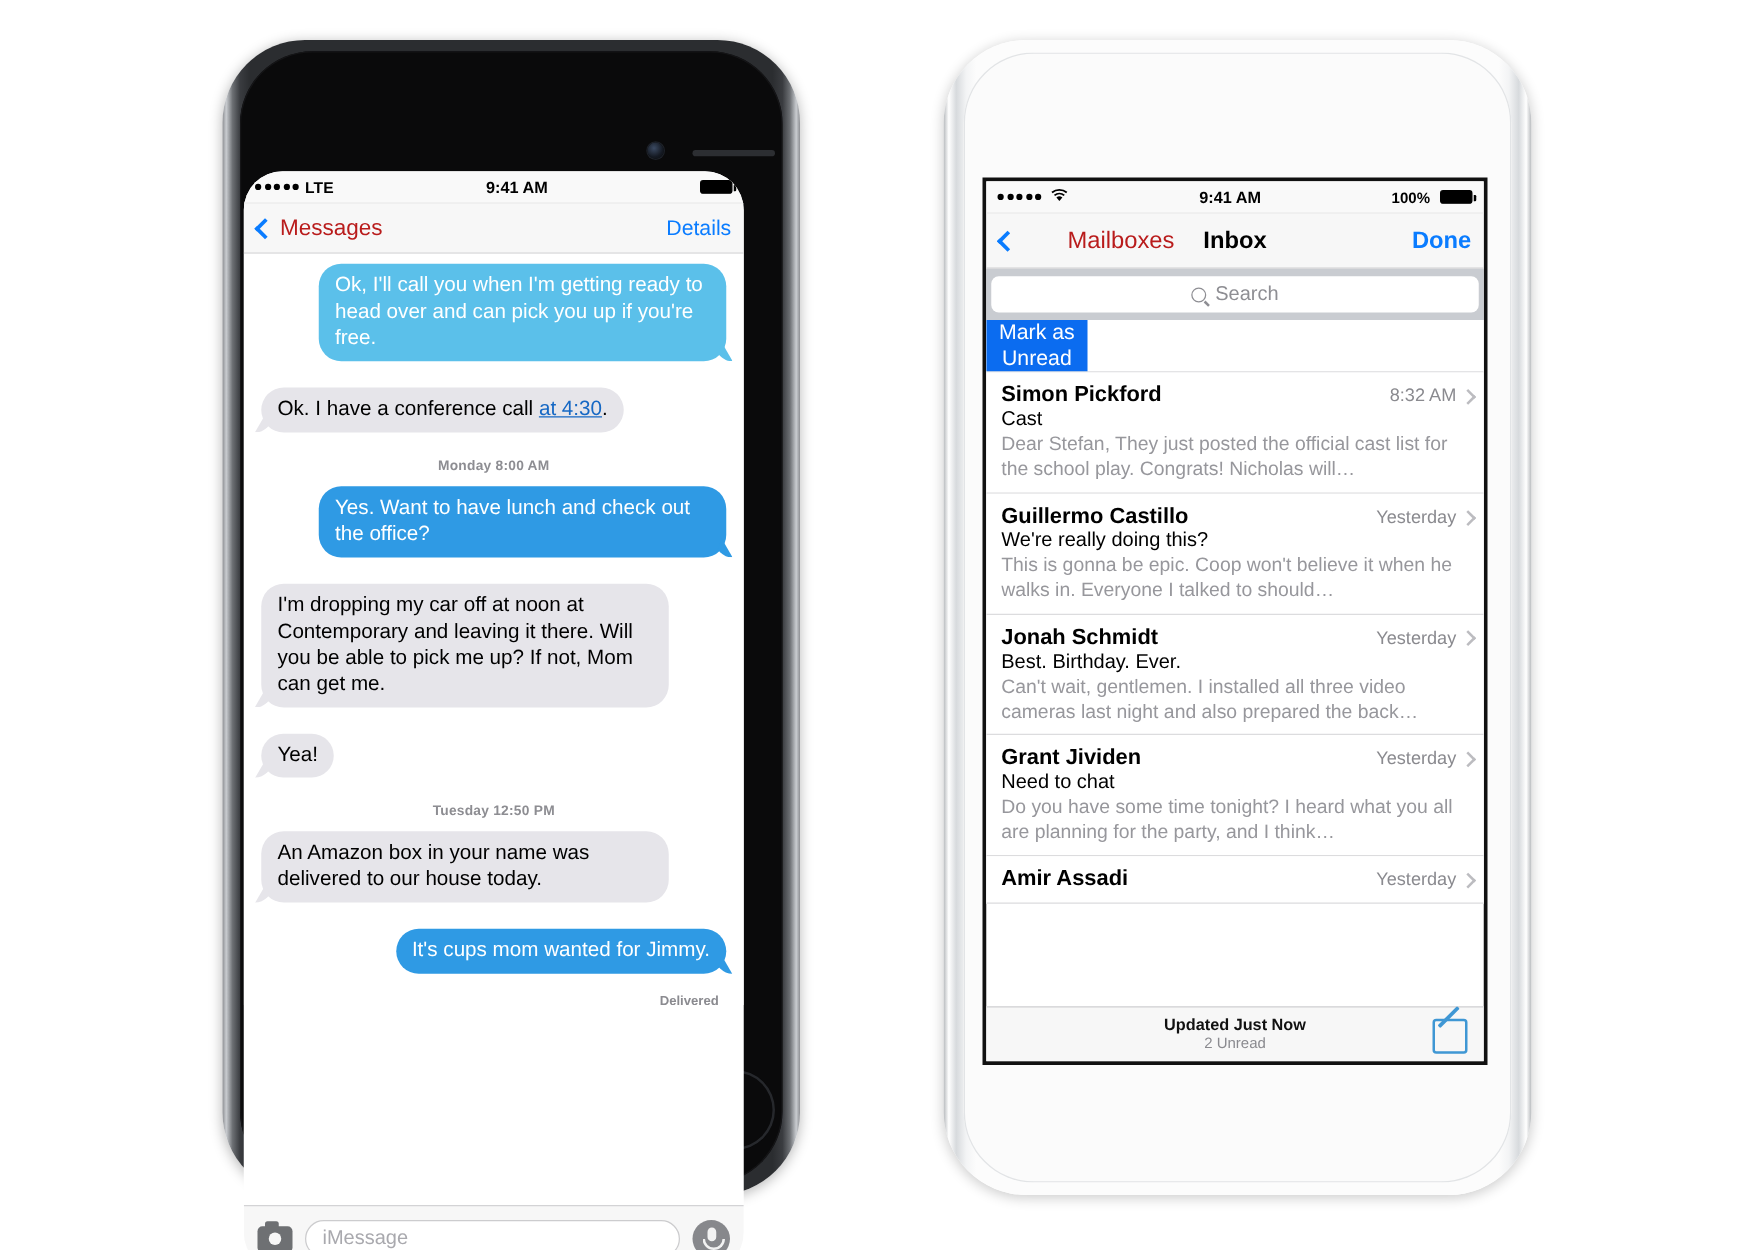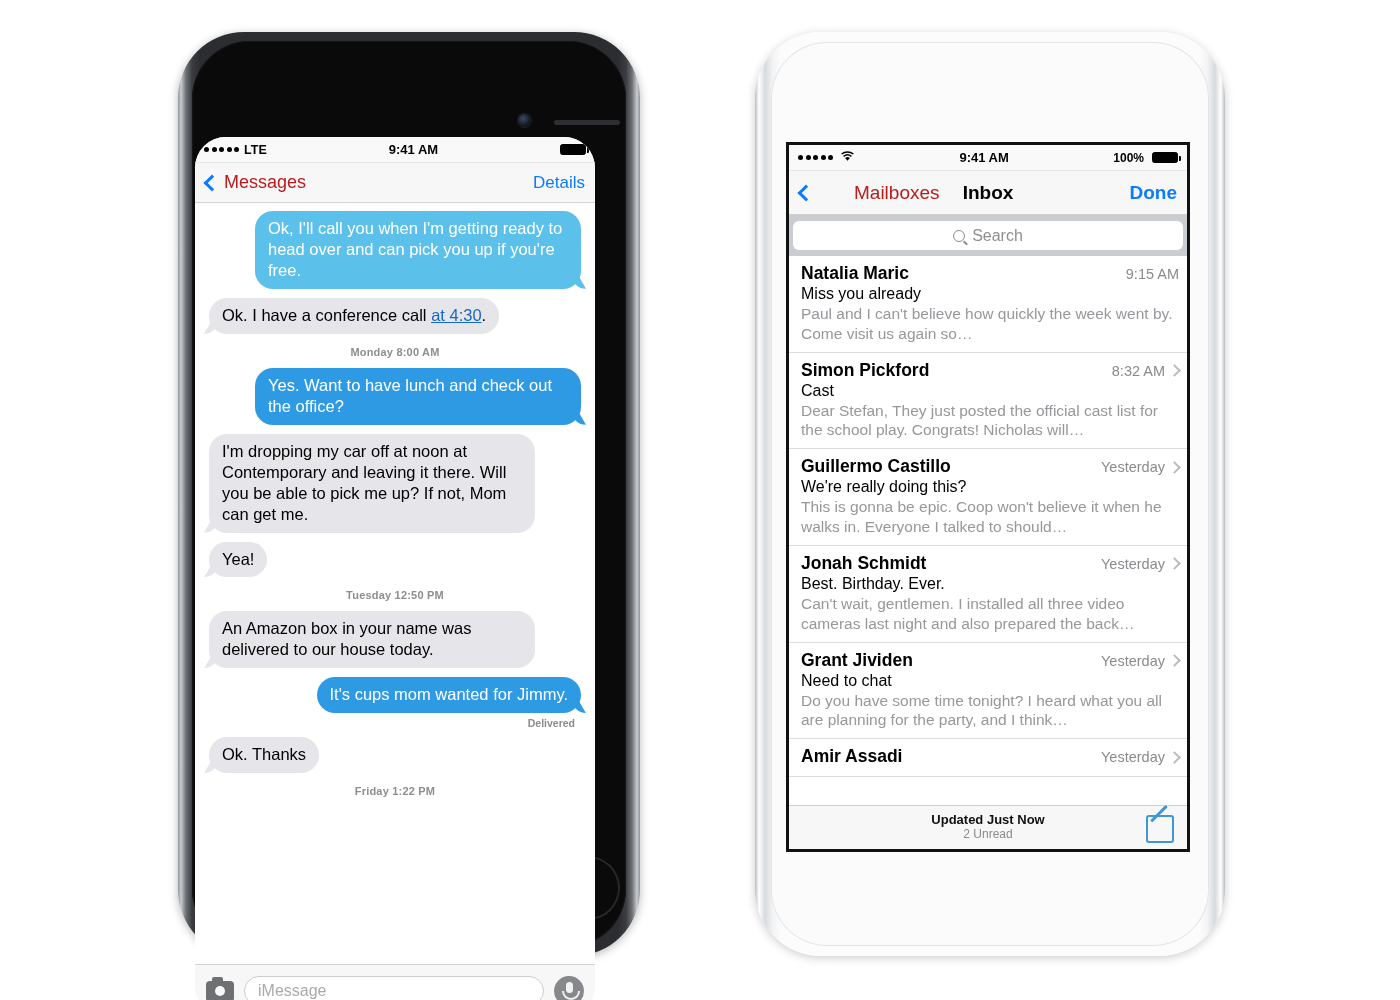--- a/index.html
+++ b/index.html
@@ -162,21 +162,21 @@
     overflow: hidden;
   }
   .ts {
     text-align: center;
     font-size: 11px;
     color: #8d8d92;
     font-weight: bold;
     margin: 12px 0 10px 0;
     letter-spacing: .2px;
   }
-  .row { display: flex; margin-bottom: 9px; }
+  .row { display: flex; margin-bottom: 21px; }
   .row.in  { justify-content: flex-start; }
   .row.out { justify-content: flex-end; }
   .bubble {
     max-width: 300px;
     padding: 7px 13px 8px 13px;
     border-radius: 18px;
     font-size: 16.5px;
     line-height: 1.27;
     position: relative;
     word-wrap: break-word;
@@ -508,30 +508,21 @@
     <div class="searchwrap">
       <div class="searchbar">
         <span class="search-glass"></span>
         <span>Search</span>
       </div>
     </div>
 
     <div class="maillist">
 
       <div class="mailrow swiped">
-        <div class="mailcontent">
-          <div class="mail-top">
-            <span class="mail-sender">Natalia Maric</span>
-            <span class="mail-meta">
-              <span class="mail-time">9:15 AM</span>
-            </span>
-          </div>
-          <div class="mail-subject">Miss you already</div>
-          <div class="mail-preview">Paul and I can't believe how quickly the week went by. Come visit us again so…</div>
-        </div>
+        <div class="mark-unread">Mark as Unread</div>
       </div>
 
       <div class="mailrow">
         <div class="mailcontent">
           <div class="mail-top">
             <span class="mail-sender">Simon Pickford</span>
             <span class="mail-meta">
               <span class="mail-time">8:32 AM</span>
               <span class="disc-chev"></span>
             </span>

